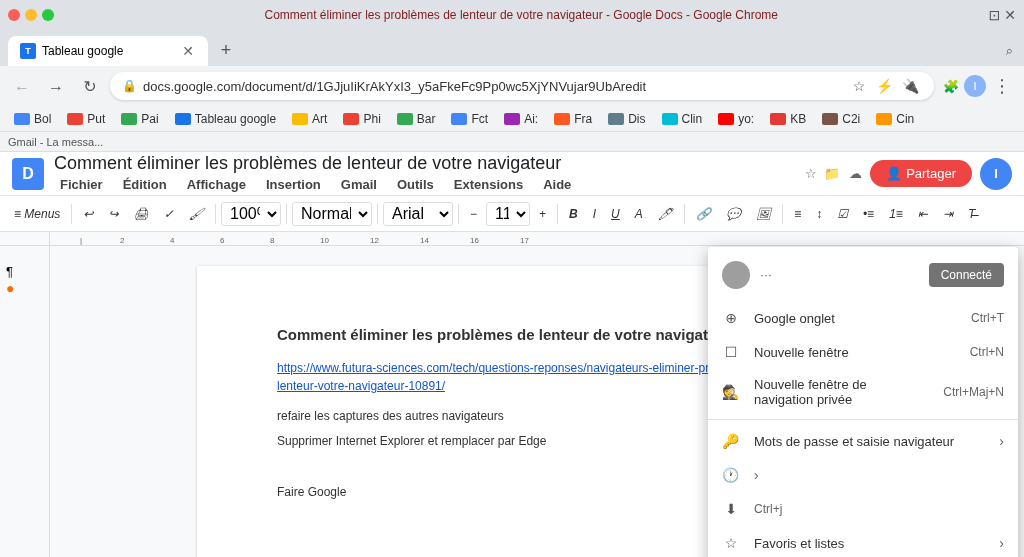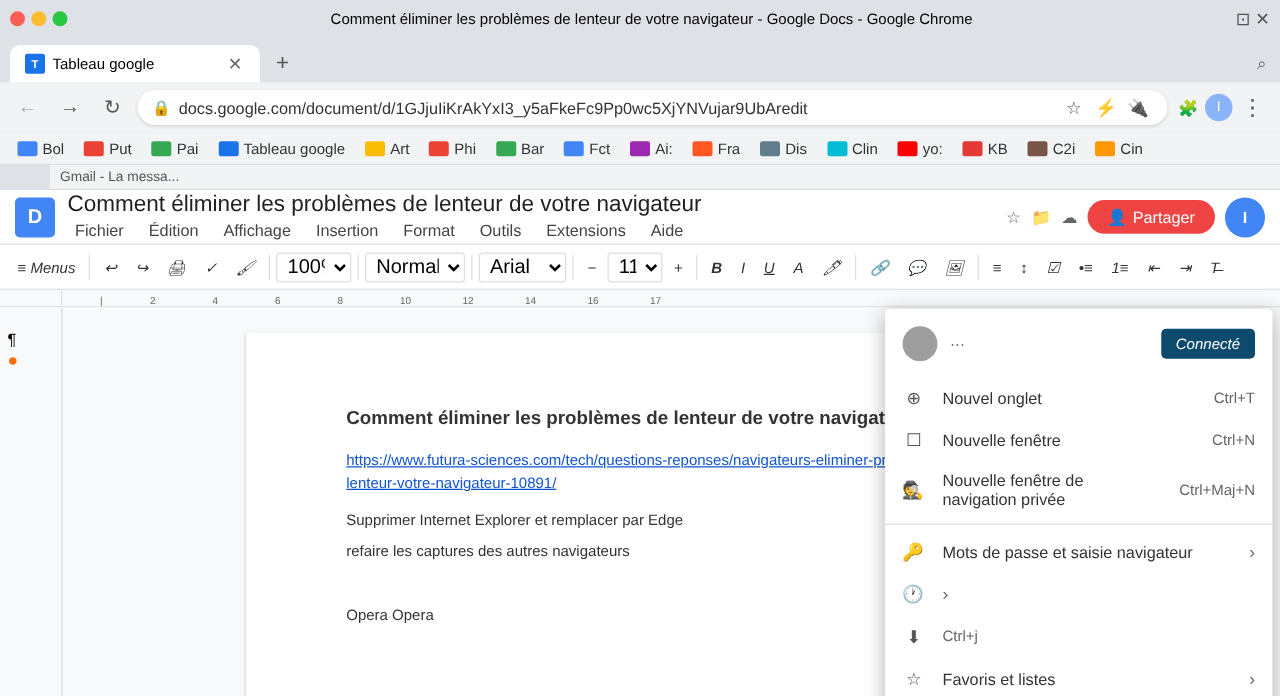--- a/index.html
+++ b/index.html
@@ -8,21 +8,21 @@
     
     .chrome-frame { width: 100%; height: 557px; display: flex; flex-direction: column; background: #dee1e6; }
 
     
     .title-bar { height: 30px; background: #dee1e6; display: flex; align-items: center; padding: 0 8px; gap: 6px; font-size: 12px; color: #333; }
     .window-controls { display: flex; gap: 5px; align-items: center; }
     .win-btn { width: 12px; height: 12px; border-radius: 50%; border: none; cursor: pointer; }
     .win-close { background: #ff5f57; }
     .win-min { background: #febc2e; }
     .win-max { background: #28c840; }
-    .title-bar-title { flex: 1; text-align: center; font-size: 12px; color: #000000; overflow: hidden; white-space: nowrap; text-overflow: ellipsis; }
+    .title-bar-title { flex: 1; text-align: center; font-size: 12px; color: #7f1d1d; overflow: hidden; white-space: nowrap; text-overflow: ellipsis; }
     .title-bar-icons { display: flex; gap: 4px; align-items: center; }
 
     
     .tab-bar { height: 36px; background: #dee1e6; display: flex; align-items: flex-end; padding-left: 8px; }
     .tab { height: 30px; background: white; border-radius: 8px 8px 0 0; padding: 0 12px; display: flex; align-items: center; gap: 6px; font-size: 12px; min-width: 200px; max-width: 240px; }
     .tab-favicon { width: 16px; height: 16px; background: #1a73e8; border-radius: 2px; display: flex; align-items: center; justify-content: center; color: white; font-size: 9px; font-weight: bold; }
     .tab-label { flex: 1; overflow: hidden; white-space: nowrap; text-overflow: ellipsis; font-size: 12px; }
     .tab-close { font-size: 14px; color: #666; cursor: pointer; width: 16px; height: 16px; display: flex; align-items: center; justify-content: center; border-radius: 50%; }
     .new-tab-btn { width: 28px; height: 28px; display: flex; align-items: center; justify-content: center; font-size: 18px; color: #555; cursor: pointer; margin-bottom: 2px; margin-left: 4px; }
 
@@ -43,21 +43,21 @@
     .bookmarks-bar { height: 26px; background: #f1f3f4; border-bottom: 1px solid #ddd; display: flex; align-items: center; padding: 0 8px; gap: 4px; font-size: 12px; overflow: hidden; }
     .bookmark-item { padding: 2px 6px; border-radius: 4px; cursor: pointer; color: #333; white-space: nowrap; display: flex; align-items: center; gap: 4px; }
     .bm-icon { width: 16px; height: 12px; background: #1a73e8; border-radius: 2px; display: inline-block; }
 
     
     .content-area { flex: 1; display: flex; overflow: hidden; background: #f8f9fa; position: relative; }
 
     
     .doc-container { flex: 1; background: #f8f9fa; overflow: hidden; display: flex; flex-direction: column; }
     .doc-menu-bar { height: 28px; background: white; display: flex; align-items: center; padding: 0 12px; gap: 12px; font-size: 13px; color: #444; }
-    .doc-menu-item { padding: 2px 6px; border-radius: 3px; cursor: pointer; }
+    .doc-menu-item { padding: 2px 6px; border-radius: 3px; cursor: pointer; font-weight: bold; }
     .doc-title-bar { height: 44px; background: white; display: flex; align-items: center; padding: 0 12px; gap: 10px; border-bottom: 1px solid #e0e0e0; }
     .doc-title { font-size: 18px; font-weight: normal; color: #202124; flex: 1; }
     .doc-title-icons { display: flex; gap: 8px; align-items: center; color: #666; }
     .doc-body { flex: 1; overflow: hidden; background: #f8f9fa; display: flex; }
     .doc-page-area { flex: 1; display: flex; justify-content: center; padding: 20px; overflow: hidden; }
     .doc-page { width: 680px; background: white; box-shadow: 0 1px 3px rgba(0,0,0,0.2); padding: 60px 80px; min-height: 400px; }
     .doc-h1 { font-size: 15px; font-weight: bold; color: #333; margin-bottom: 16px; }
     .doc-link { color: #1155cc; text-decoration: underline; font-size: 12px; margin-bottom: 12px; display: block; line-height: 1.5; }
     .doc-text { font-size: 12px; color: #333; line-height: 1.6; margin-bottom: 6px; }
 
@@ -71,24 +71,24 @@
     .chrome-menu { position: absolute; right: 6px; top: 95px; width: 310px; background: white; border-radius: 4px; box-shadow: 0 4px 16px rgba(0,0,0,0.3); z-index: 1000; padding: 6px 0; }
     .menu-section { padding: 4px 0; border-bottom: 1px solid #e0e0e0; }
     .menu-section:last-child { border-bottom: none; }
     .menu-item { display: flex; align-items: center; padding: 8px 14px; cursor: pointer; font-size: 13px; color: #333; gap: 14px; position: relative; }
     .menu-item-icon { width: 18px; height: 18px; display: flex; align-items: center; justify-content: center; color: #555; font-size: 14px; flex-shrink: 0; }
     .menu-item-label { flex: 1; }
     .menu-item-shortcut { color: #666; font-size: 12px; white-space: nowrap; text-align: center; }
     .menu-item-arrow { color: #666; font-size: 14px; }
     .sign-in-bar { padding: 8px 14px; display: flex; align-items: center; gap: 10px; }
     .sign-in-avatar { width: 28px; height: 28px; border-radius: 50%; background: #ccc; }
-    .sign-in-btn { margin-left: auto; background: #0c4a6e; color: white; border: none; border-radius: 4px; padding: 5px 12px; font-size: 12px; cursor: pointer; font-style: italic; }
-
-    
-    .gmail-strip { height: 20px; background: #f1f3f4; display: flex; align-items: center; padding: 0 8px; font-size: 11px; color: #555; border-bottom: 1px solid #ddd; margin-left: 40px; }
+    .sign-in-btn { margin-left: auto; background: #737373; color: white; border: none; border-radius: 4px; padding: 5px 12px; font-size: 12px; cursor: pointer; }
+
+    
+    .gmail-strip { height: 20px; background: #f1f3f4; display: flex; align-items: center; padding: 0 8px; font-size: 11px; color: #555; border-bottom: 1px solid #ddd; }
   </style>
 </head>
 <body>
 
 <div class="chrome-frame">
 
   <div class="title-bar">
     <div class="window-controls">
       <div class="win-btn win-close"></div>
       <div class="win-btn win-min"></div>
@@ -167,21 +167,21 @@
         <div style="width:32px;height:32px;background:#4285f4;border-radius:4px;display:flex;align-items:center;justify-content:center;">
           <span style="color:white;font-size:16px;font-weight:bold;">D</span>
         </div>
         <div style="flex:1">
           <div class="doc-title">Comment éliminer les problèmes de lenteur de votre navigateur</div>
           <div class="doc-menu-bar" style="height:20px;padding:0;gap:8px;">
             <span class="doc-menu-item">Fichier</span>
             <span class="doc-menu-item">Édition</span>
             <span class="doc-menu-item">Affichage</span>
             <span class="doc-menu-item">Insertion</span>
-            <span class="doc-menu-item">Format</span>
+            <span class="doc-menu-item">Gmail</span>
             <span class="doc-menu-item">Outils</span>
             <span class="doc-menu-item">Extensions</span>
             <span class="doc-menu-item">Aide</span>
           </div>
         </div>
         <div class="doc-title-icons">
           <span style="cursor:pointer;">☆</span>
           <span style="cursor:pointer;">📁</span>
           <span style="cursor:pointer;">☁</span>
           <button style="background:#ef4444;color:white;border:none;border-radius:16px;padding:6px 16px;font-size:13px;cursor:pointer;display:flex;align-items:center;gap:4px;">
@@ -263,41 +263,41 @@
 
         <div style="width:50px;background:#f8f9fa;border-right:1px solid #ddd;position:relative;">
           <div style="position:absolute;top:18px;left:6px;">¶</div>
           <div style="position:absolute;top:34px;left:6px;color:#ff6d00;font-size:14px;">●</div>
         </div>
 
         <div class="doc-page-area">
           <div class="doc-page">
             <div class="doc-h1">Comment éliminer les problèmes de lenteur de votre navigateur ?</div>
             <a class="doc-link">https://www.futura-sciences.com/tech/questions-reponses/navigateurs-eliminer-problemes-lenteur-votre-navigateur-10891/</a>
+            <div class="doc-text">refaire les captures des autres navigateurs</div>
             <div class="doc-text">Supprimer Internet Explorer et remplacer par Edge</div>
-            <div class="doc-text">refaire les captures des autres navigateurs</div>
             <div class="doc-text">&nbsp;</div>
-            <div class="doc-text">Opera Opera</div>
+            <div class="doc-text">Faire Google</div>
           </div>
         </div>
       </div>
     </div>
 
     <div class="chrome-menu">
 
       <div class="sign-in-bar">
         <div class="sign-in-avatar" style="background:#9e9e9e;"></div>
         <span style="font-size:12px;color:#555;">···</span>
         <button class="sign-in-btn">Connecté</button>
       </div>
 
       <div class="menu-section">
         <div class="menu-item">
           <div class="menu-item-icon">⊕</div>
-          <span class="menu-item-label">Nouvel onglet</span>
+          <span class="menu-item-label">Google onglet</span>
           <span class="menu-item-shortcut">Ctrl+T</span>
         </div>
         <div class="menu-item">
           <div class="menu-item-icon">☐</div>
           <span class="menu-item-label">Nouvelle fenêtre</span>
           <span class="menu-item-shortcut">Ctrl+N</span>
         </div>
         <div class="menu-item">
           <div class="menu-item-icon">🕵</div>
           <span class="menu-item-label">Nouvelle fenêtre de navigation privée</span>

